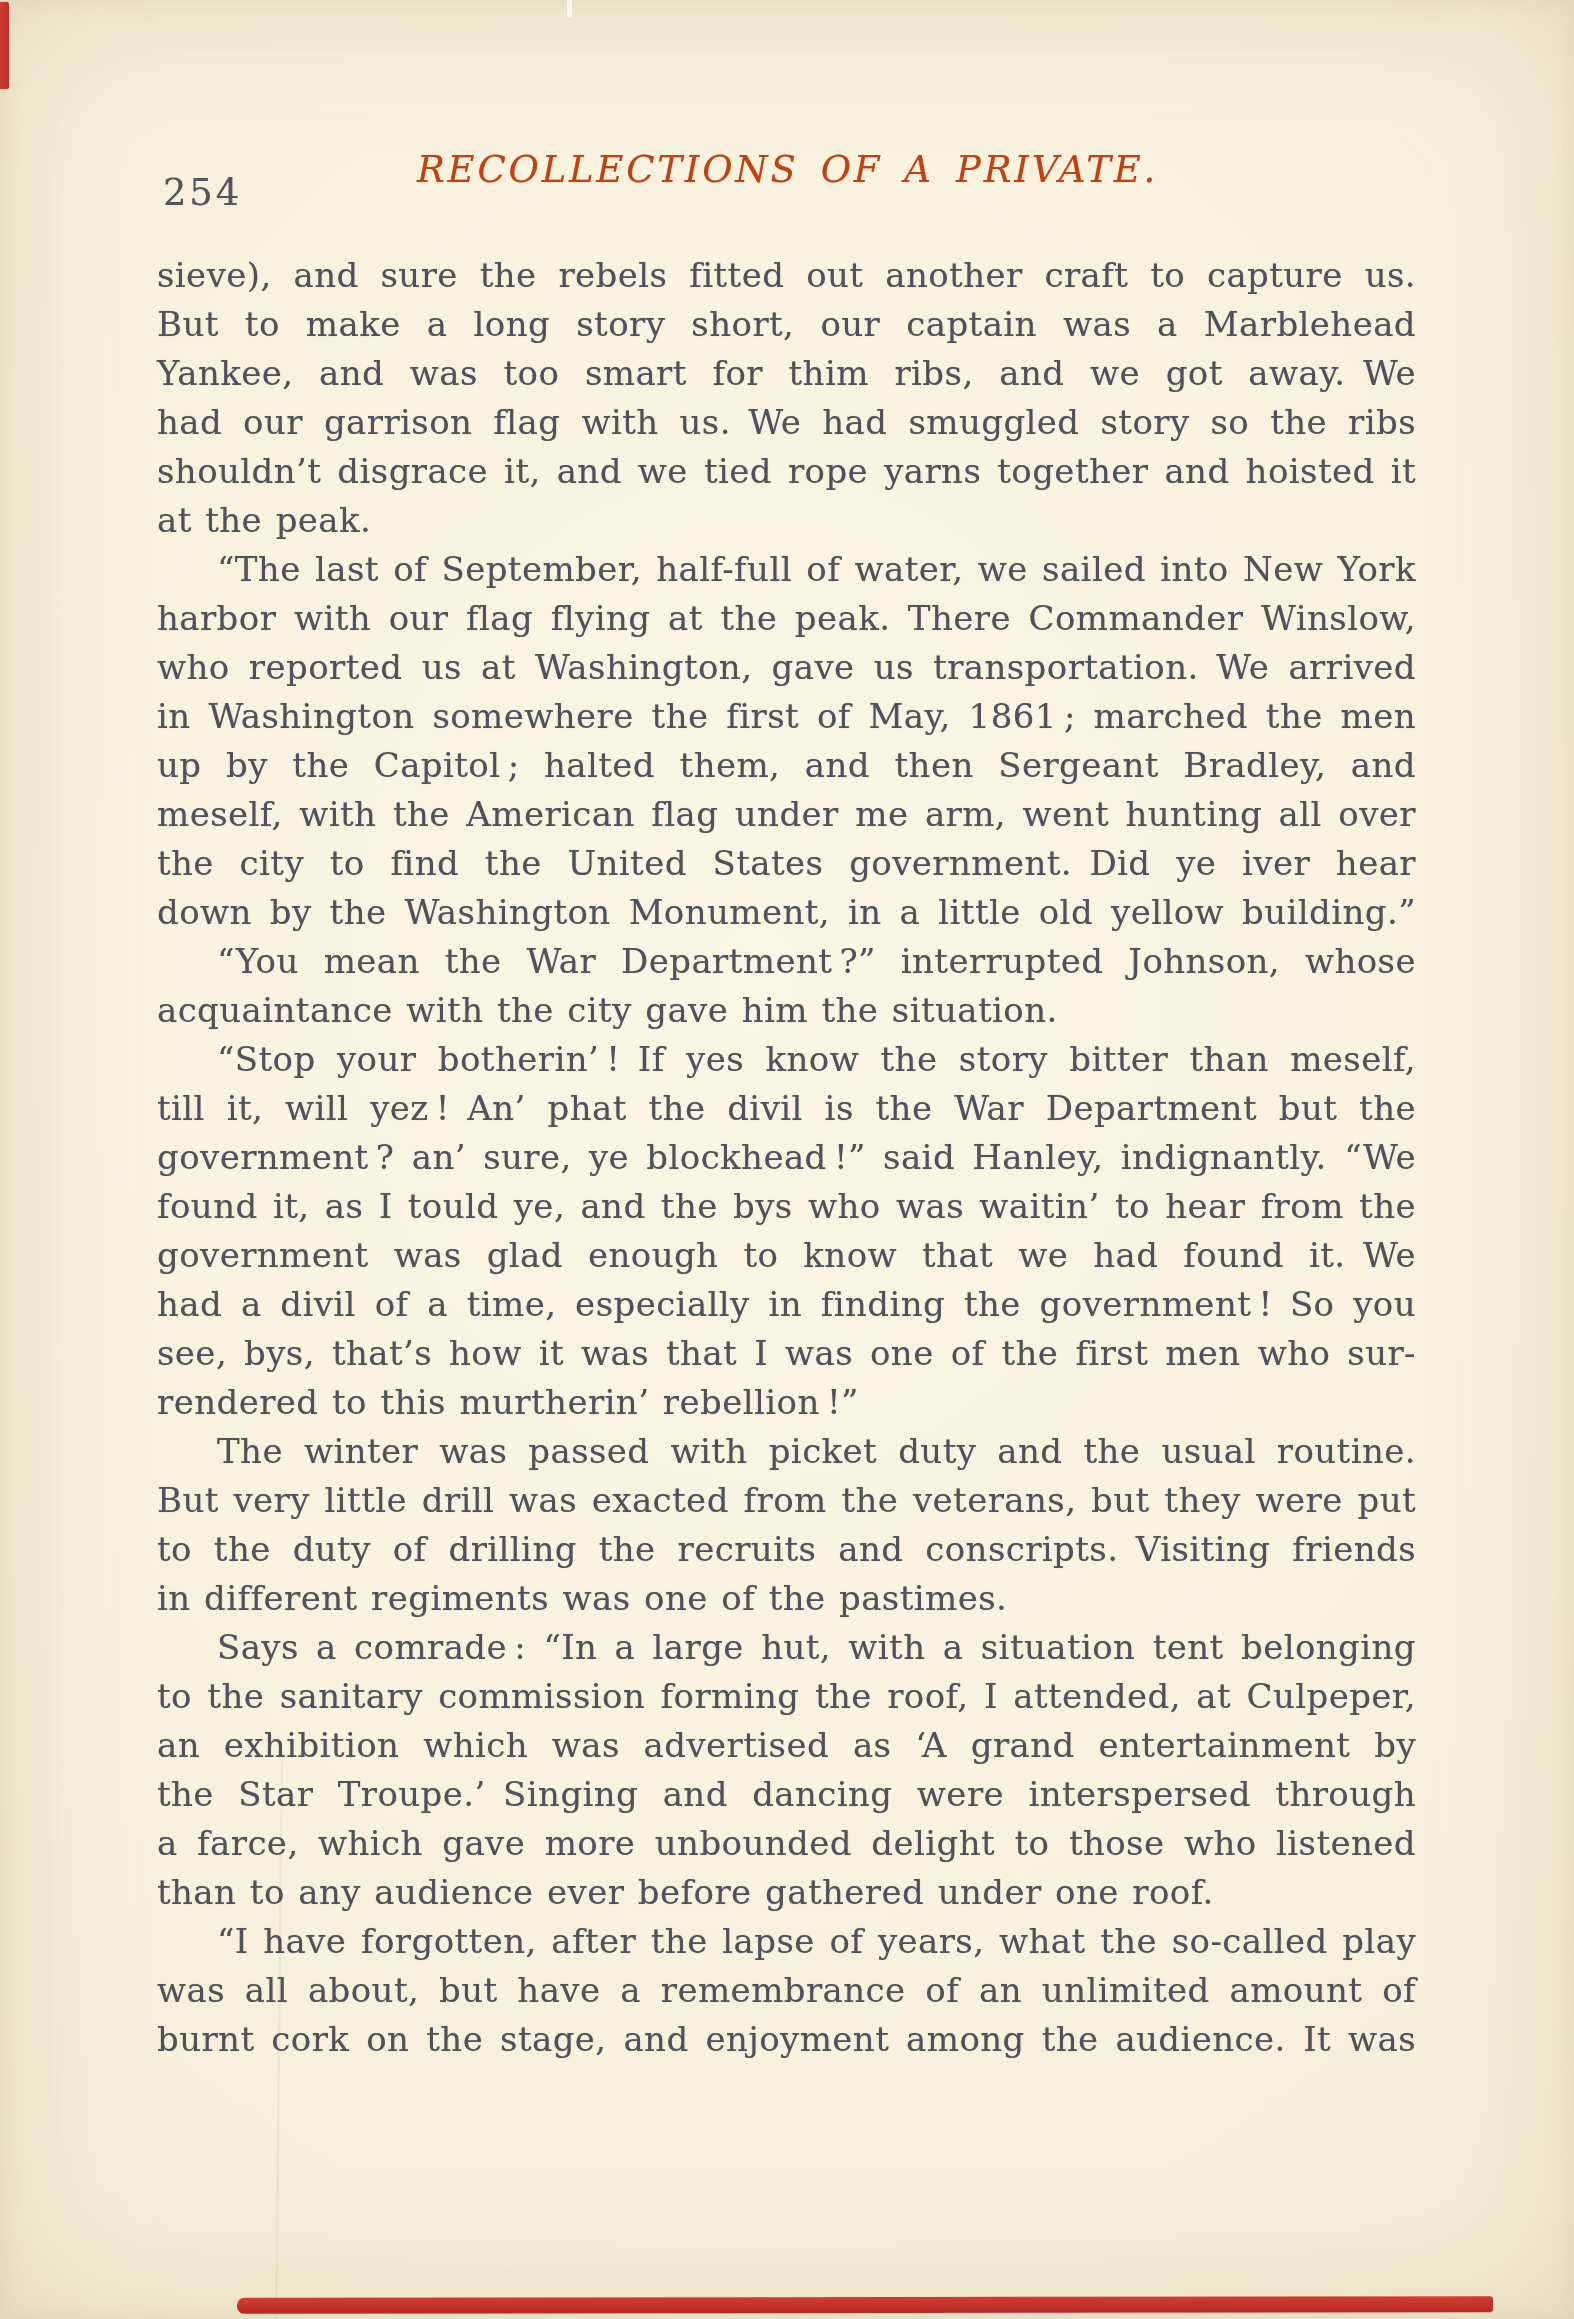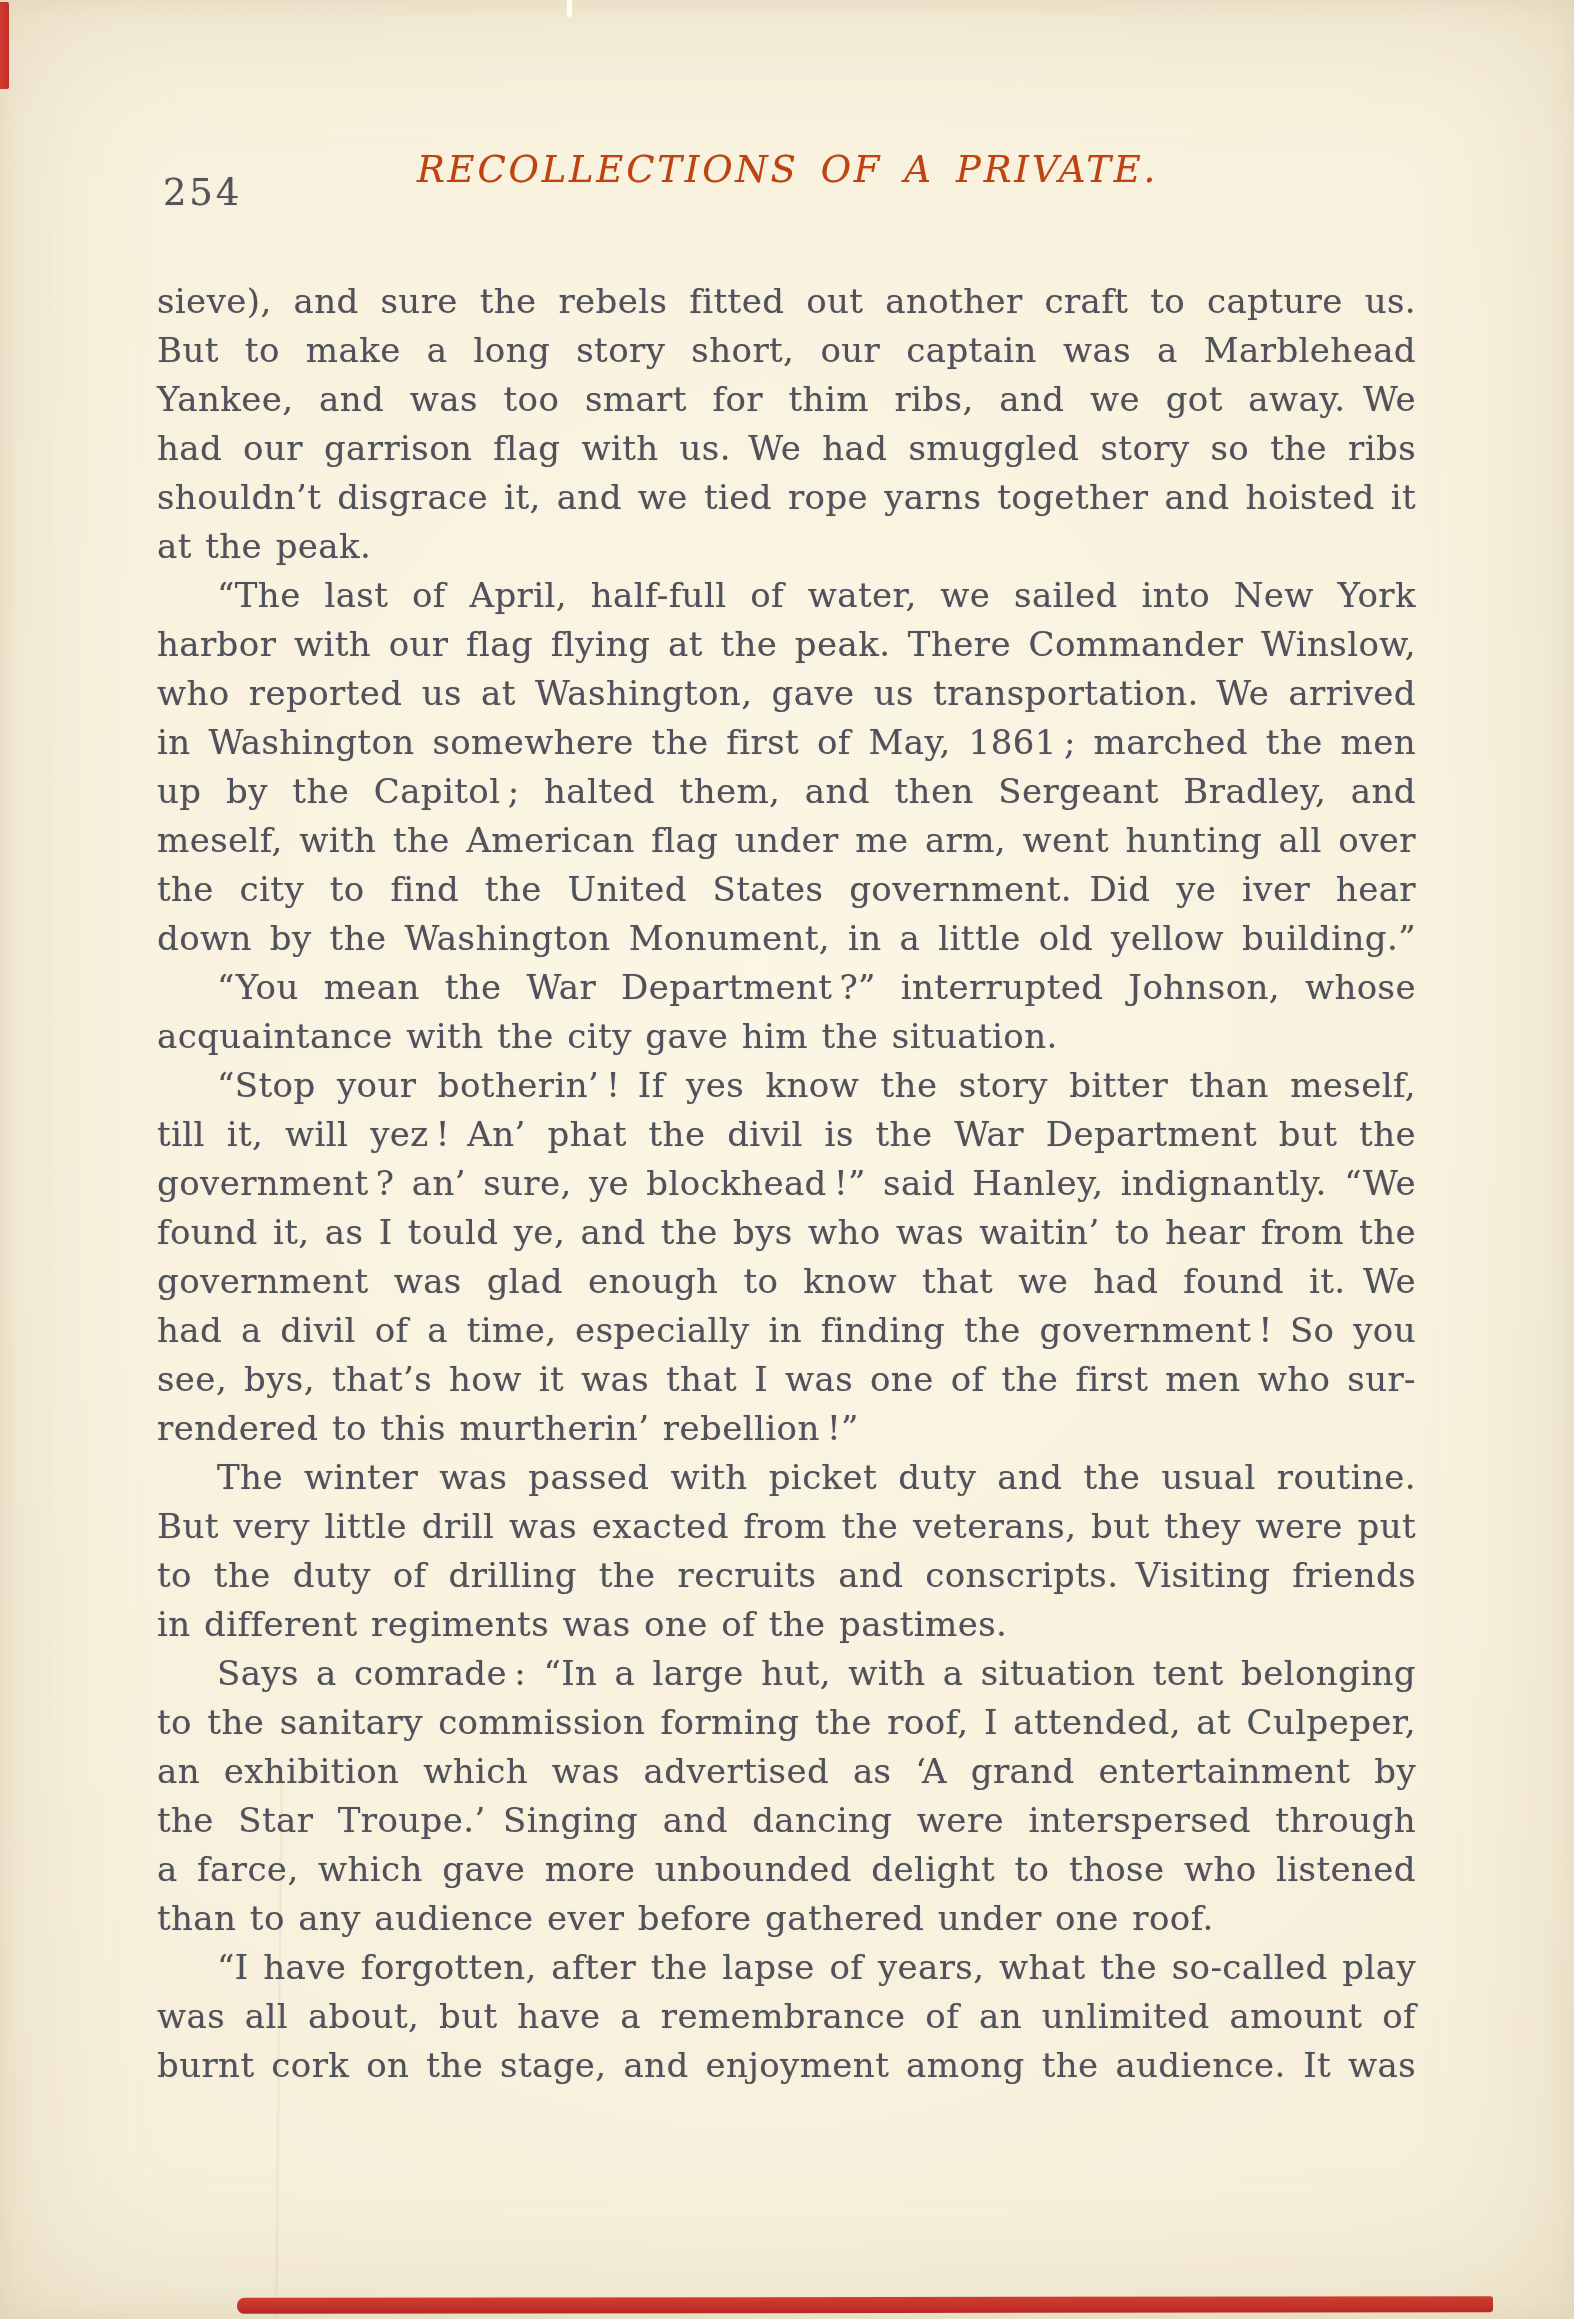--- a/index.html
+++ b/index.html
@@ -63,21 +63,20 @@
     text-shadow: 0 0 0.9px rgba(91,92,102,0.4);
   }
   .text-block {
     position: absolute; left: 157px; top: 251px; width: 1259px;
     color: #50515b;
     font-size: 34px;
     line-height: 49px;
     letter-spacing: 0.4px;
     word-spacing: 2.3px;
     text-shadow: 0 0 0.9px rgba(80,81,91,0.40);
-    margin-top: 26px;
   }
   .ln {
     text-align: justify;
     text-align-last: justify;
     white-space: normal;
     height: 49px;
     overflow: visible;
   }
   .ln.start { padding-left: 60px; box-sizing: border-box; }
   .ln.end { text-align: right; text-align-last: left; }
@@ -94,21 +93,21 @@
 <div class="page-number">254</div>
 <div class="running-header">RECOLLECTIONS OF A PRIVATE.</div>
 
 <div class="text-block">
   <div class="ln">sieve), and sure the rebels fitted out another craft to capture us.</div>
   <div class="ln">But to make a long story short, our captain was a Marblehead</div>
   <div class="ln">Yankee, and was too smart for thim ribs, and we got away. We</div>
   <div class="ln">had our garrison flag with us. We had smuggled story so the ribs</div>
   <div class="ln">shouldn’t disgrace it, and we tied rope yarns together and hoisted it</div>
   <div class="ln end">at the peak.</div>
-  <div class="ln start">“The last of April, half-full of water, we sailed into New York</div>
+  <div class="ln start">“The last of September, half-full of water, we sailed into New York</div>
   <div class="ln">harbor with our flag flying at the peak. There Commander Winslow,</div>
   <div class="ln">who reported us at Washington, gave us transportation. We arrived</div>
   <div class="ln">in Washington somewhere the first of May, 1861 ; marched the men</div>
   <div class="ln">up by the Capitol ; halted them, and then Sergeant Bradley, and</div>
   <div class="ln">meself, with the American flag under me arm, went hunting all over</div>
   <div class="ln">the city to find the United States government. Did ye iver hear</div>
   <div class="ln">down by the Washington Monument, in a little old yellow building.”</div>
   <div class="ln start">“You mean the War Department ?” interrupted Johnson, whose</div>
   <div class="ln end">acquaintance with the city gave him the situation.</div>
   <div class="ln start">“Stop your botherin’ ! If yes know the story bitter than meself,</div>

